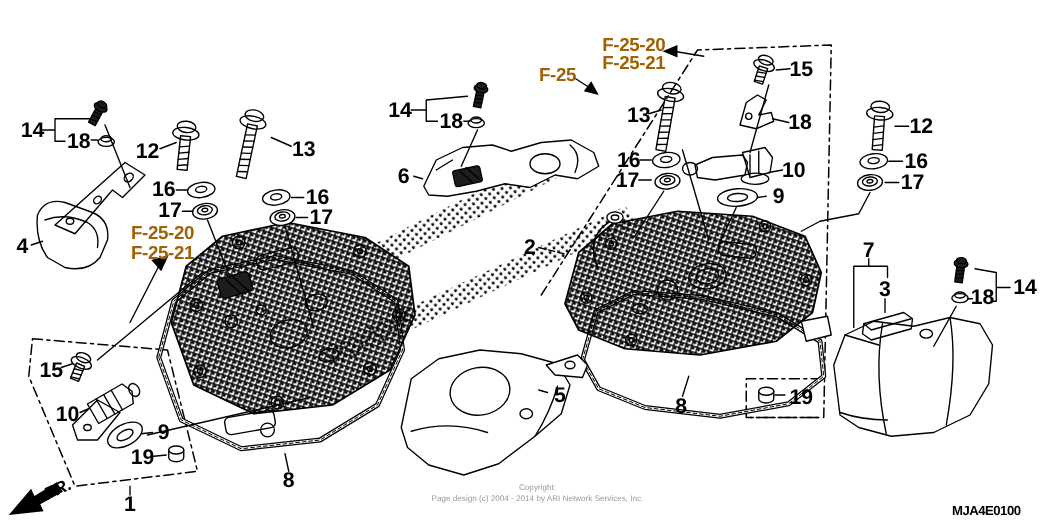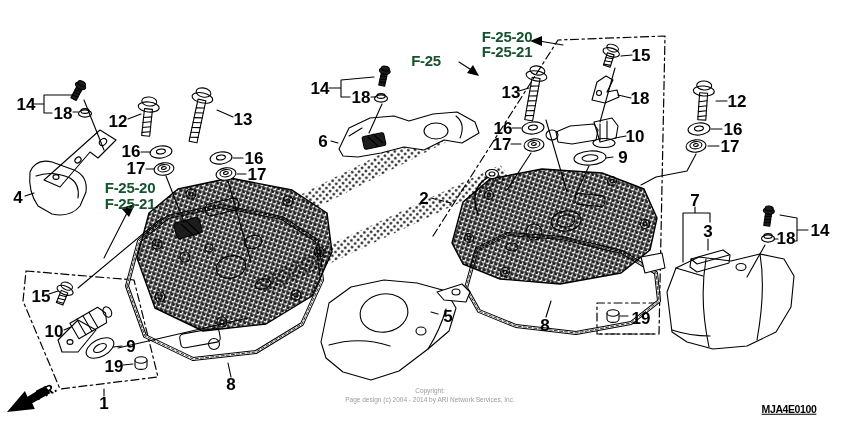--- a/index.html
+++ b/index.html
@@ -14,25 +14,25 @@
   .dk{fill:#1d1d1d;stroke:#000;}
   .dsh{stroke-dasharray:8 3.5 2.5 3.5;stroke-width:1.2;}
   .g1{stroke-width:4;}
   .g2{stroke:#fff;stroke-width:2;}
   .g3{stroke-dasharray:3 2.2;stroke-width:.8;}
   .ah{fill:#000;stroke:none;}
   #labels{position:absolute;left:0;top:0;width:850px;height:425px;}
   .callout{position:absolute;transform:translate(-50%,-50%);
     font:700 17px/1 "Liberation Sans",sans-serif;color:#000;cursor:pointer;}
   .reflabel{position:absolute;transform:translate(-50%,-50%);
-    font:700 15px/1 "Liberation Sans",sans-serif;letter-spacing:-.3px;color:#14532d;cursor:pointer;text-align:right;}
+    font:700 15px/1 "Liberation Sans",sans-serif;letter-spacing:-.3px;color:#a16207;cursor:pointer;text-align:right;}
   .fr{position:absolute;left:46px;top:391px;transform:translate(-50%,-50%) rotate(-25deg);
     font:italic 800 14px/1 "Liberation Sans",sans-serif;}
   .code{position:absolute;left:789px;top:409px;transform:translate(-50%,-50%);
-    font:700 10.5px/1 "Liberation Sans",sans-serif;letter-spacing:-.4px;text-decoration:underline;}
+    font:700 10.5px/1 "Liberation Sans",sans-serif;letter-spacing:-.4px;}
   .copy{position:absolute;left:430px;transform:translateX(-50%);color:#9a9a9a;
     font:400 6.5px/1.35 "Liberation Sans",sans-serif;white-space:nowrap;text-align:center;}
   .copy1{top:387px;} .copy2{top:396px;}
 </style>
 </head>
 <body>
 
 <div id="stage">
 
 <svg width="850" height="425" viewBox="0 0 850 425">
@@ -328,21 +328,21 @@
       <div class="callout" style="left: 641px; top: 318px;">19</div>
       <div class="callout" style="left: 737px; top: 101px;">12</div>
       <div class="callout" style="left: 733px; top: 129px;">16</div>
       <div class="callout" style="left: 730px; top: 146px;">17</div>
       <div class="callout" style="left: 695px; top: 200px;">7</div>
       <div class="callout" style="left: 708px; top: 231px;">3</div>
       <div class="callout" style="left: 820px; top: 230px;">14</div>
       <div class="callout" style="left: 786px; top: 238px;">18</div>
       <div class="reflabel" style="left: 507px; top: 36px;">F-25-20</div>
       <div class="reflabel" style="left: 507px; top: 51px;">F-25-21</div>
-      <div class="reflabel" style="left: 426px; top: 60px;">F-25</div>
+      <div class="reflabel" style="left: 446px; top: 60px;">F-25</div>
       <div class="reflabel" style="left: 130px; top: 187px;">F-25-20</div>
       <div class="reflabel" style="left: 130px; top: 203px;">F-25-21</div>
     </div>
 
 <div class="fr">FR.</div>
 <div class="code">MJA4E0100</div>
 <div class="copy copy1">Copyright:</div>
 <div class="copy copy2">Page design (c) 2004 - 2014 by ARI Network Services, Inc.</div>
 
 </div>

